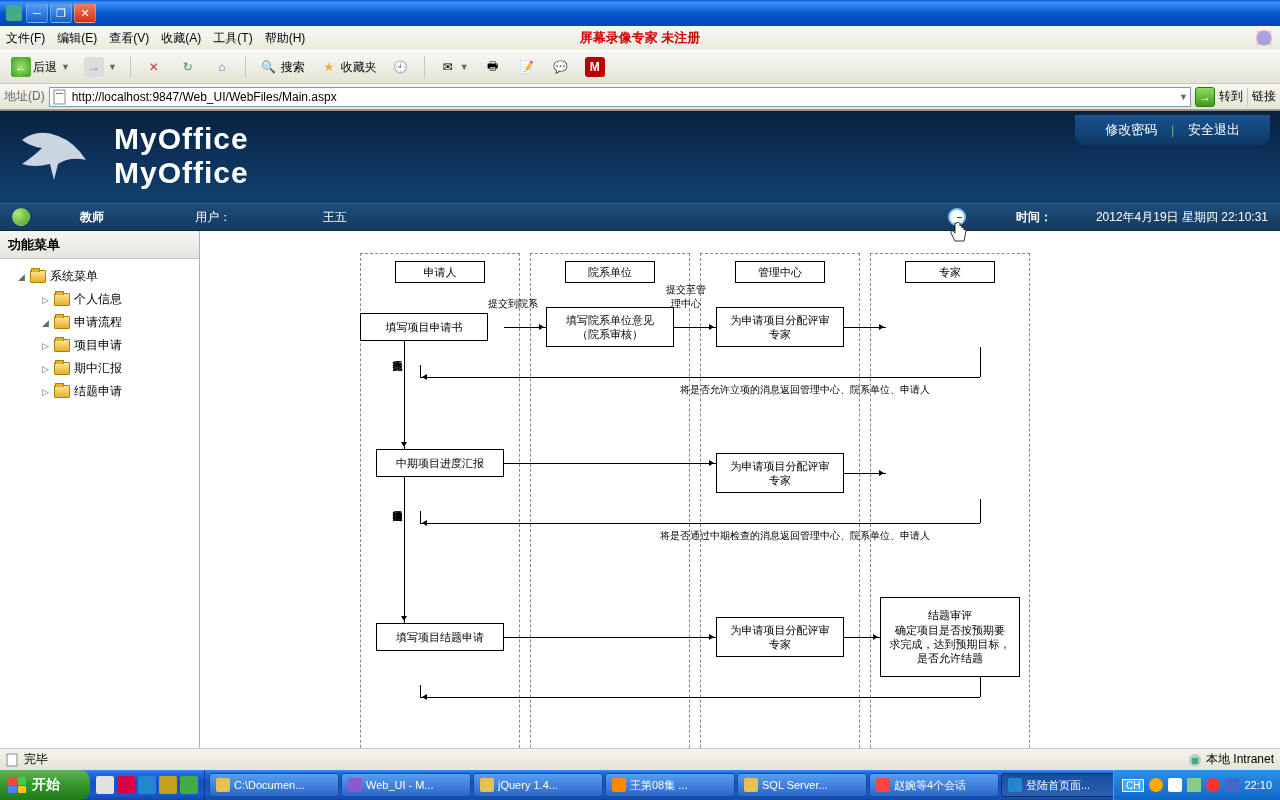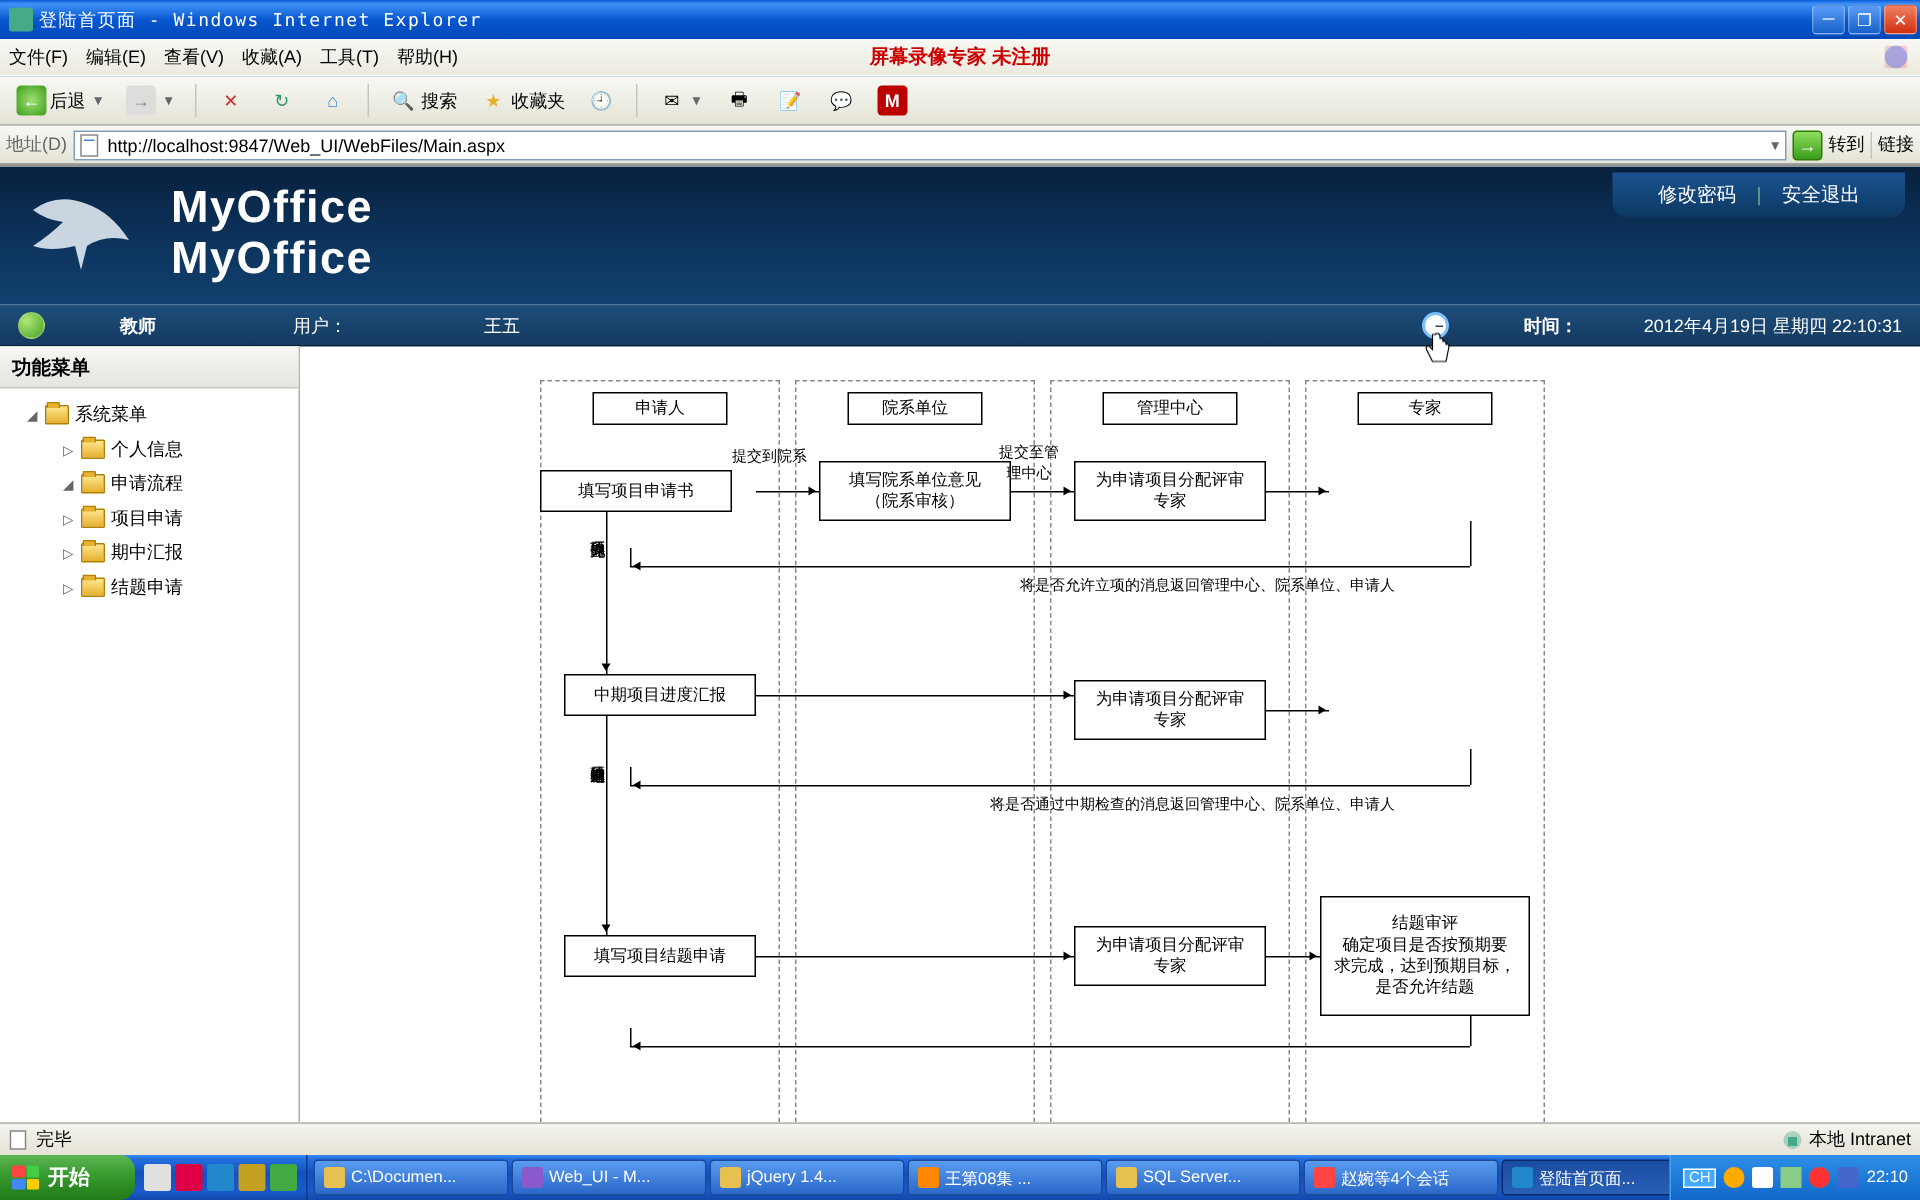--- a/index.html
+++ b/index.html
@@ -108,21 +108,20 @@
 .tray { background: linear-gradient(#2d8fe8,#1068c8); display:flex; align-items:center; padding:0 8px; gap:5px; border-left:1px solid #4aa0f0; }
 .tray .ti { width:14px; height:14px; }
 
 .cursor { position:absolute; width:20px; height:24px; z-index:99; pointer-events:none; }
 </style>
 </head>
 <body>
 
 <div class="titlebar">
   <div class="icon"></div>
-  <div class="title">登陆首页面 - Windows Internet Explorer</div>
   <div class="winbtns">
     <div class="wb wb-min">─</div>
     <div class="wb wb-max">❐</div>
     <div class="wb wb-close">✕</div>
   </div>
 </div>
 
 <div class="menubar">
   <span class="mi">文件(F)</span>
   <span class="mi">编辑(E)</span>
@@ -284,21 +283,21 @@
         <div class="lanehead" style="left:375px">管理中心</div>
         <div class="lanehead" style="left:545px">专家</div>
 
         <div class="fbox" style="left:0; top:60px; height:28px">填写项目申请书</div>
         <div class="fbox" style="left:186px; top:54px; height:40px">填写院系单位意见<br>（院系审核）</div>
         <div class="fbox" style="left:356px; top:54px; height:40px">为申请项目分配评审<br>专家</div>
 
         <div class="harr" style="left:144px; top:74px; width:42px"></div>
         <div class="ftext" style="left:128px; top:44px">提交到院系</div>
         <div class="harr" style="left:314px; top:74px; width:42px"></div>
-        <div class="ftext" style="left:296px; top:41px; text-align:center; width:60px">提交至管<br>理中心</div>
+        <div class="ftext" style="left:296px; top:30px; text-align:center; width:60px">提交至管<br>理中心</div>
         <div class="harr" style="left:484px; top:74px; width:42px"></div>
 
         <div class="vline" style="left:620px; top:94px; height:30px"></div>
         <div class="hline" style="left:70px; top:124px; width:550px"></div>
         <div class="harr left" style="left:60px; top:124px; width:10px"></div>
         <div class="vline" style="left:60px; top:112px; height:12px"></div>
         <div class="ftext" style="left:320px; top:130px">将是否允许立项的消息返回管理中心、院系单位、申请人</div>
 
         <div class="varr" style="left:44px; top:88px; height:108px"></div>
         <div class="vtext" style="left:30px; top:100px">允许立项的项目</div>

